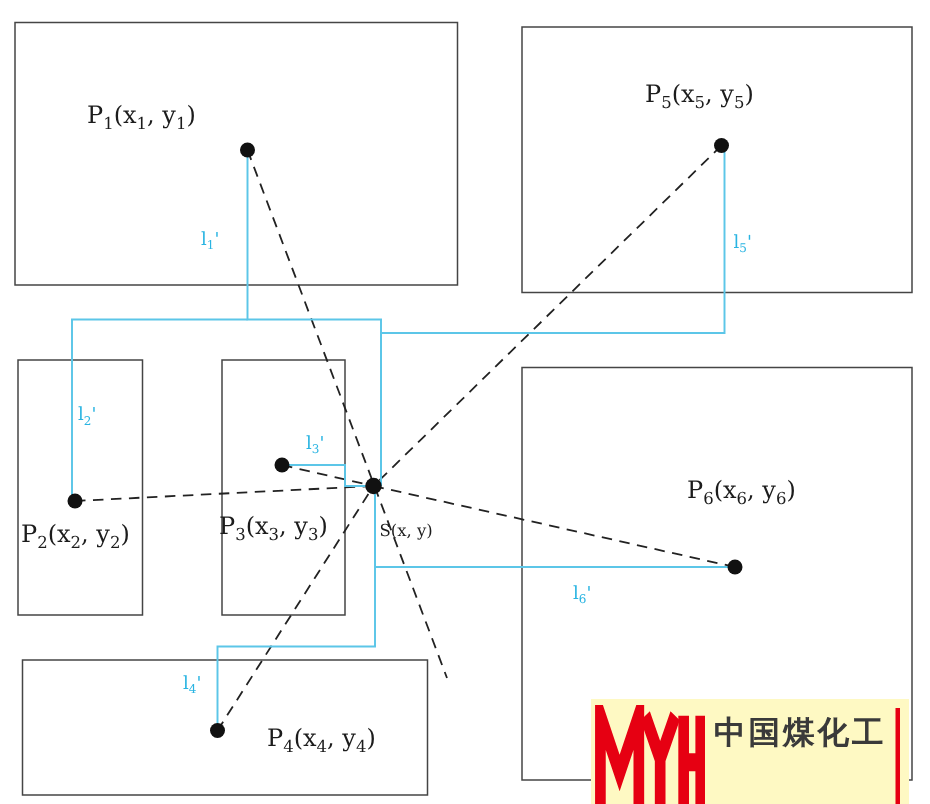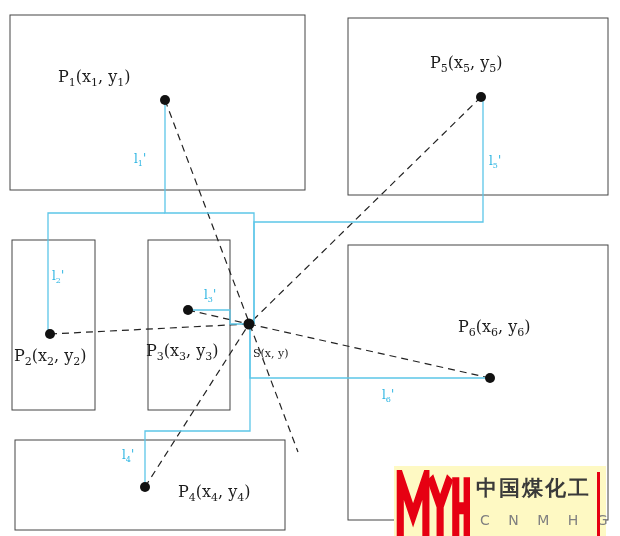--- a/index.html
+++ b/index.html
@@ -110,16 +110,15 @@
       <text x="253" y="357" fill="#1c1c1c" font-size="11" font-family="&quot;DejaVu Serif&quot;, &quot;Liberation Serif&quot;, serif"><tspan font-size="11">S(x, y)</tspan></text>
     </svg>
 
   <div class="logo">
     <svg class="logo-mark" viewBox="0 0 104 62" preserveAspectRatio="none">
       <path d="M6 58 L6 6 L24 38 L42 6 L42 58" fill="none" stroke="#e60012" stroke-width="10"></path>
       <path d="M48 6 L62 30 L76 6 M62 30 L62 58" fill="none" stroke="#e60012" stroke-width="10"></path>
       <path d="M84 6 L84 58 M100 6 L100 58 M84 32 L100 32" fill="none" stroke="#e60012" stroke-width="10"></path>
     </svg>
     <div class="logo-cn">中国煤化工</div>
-    <div class="logo-en">C N M H G</div>
     <div class="logo-bar"></div>
   </div>
 </div>
 
 </body></html>

